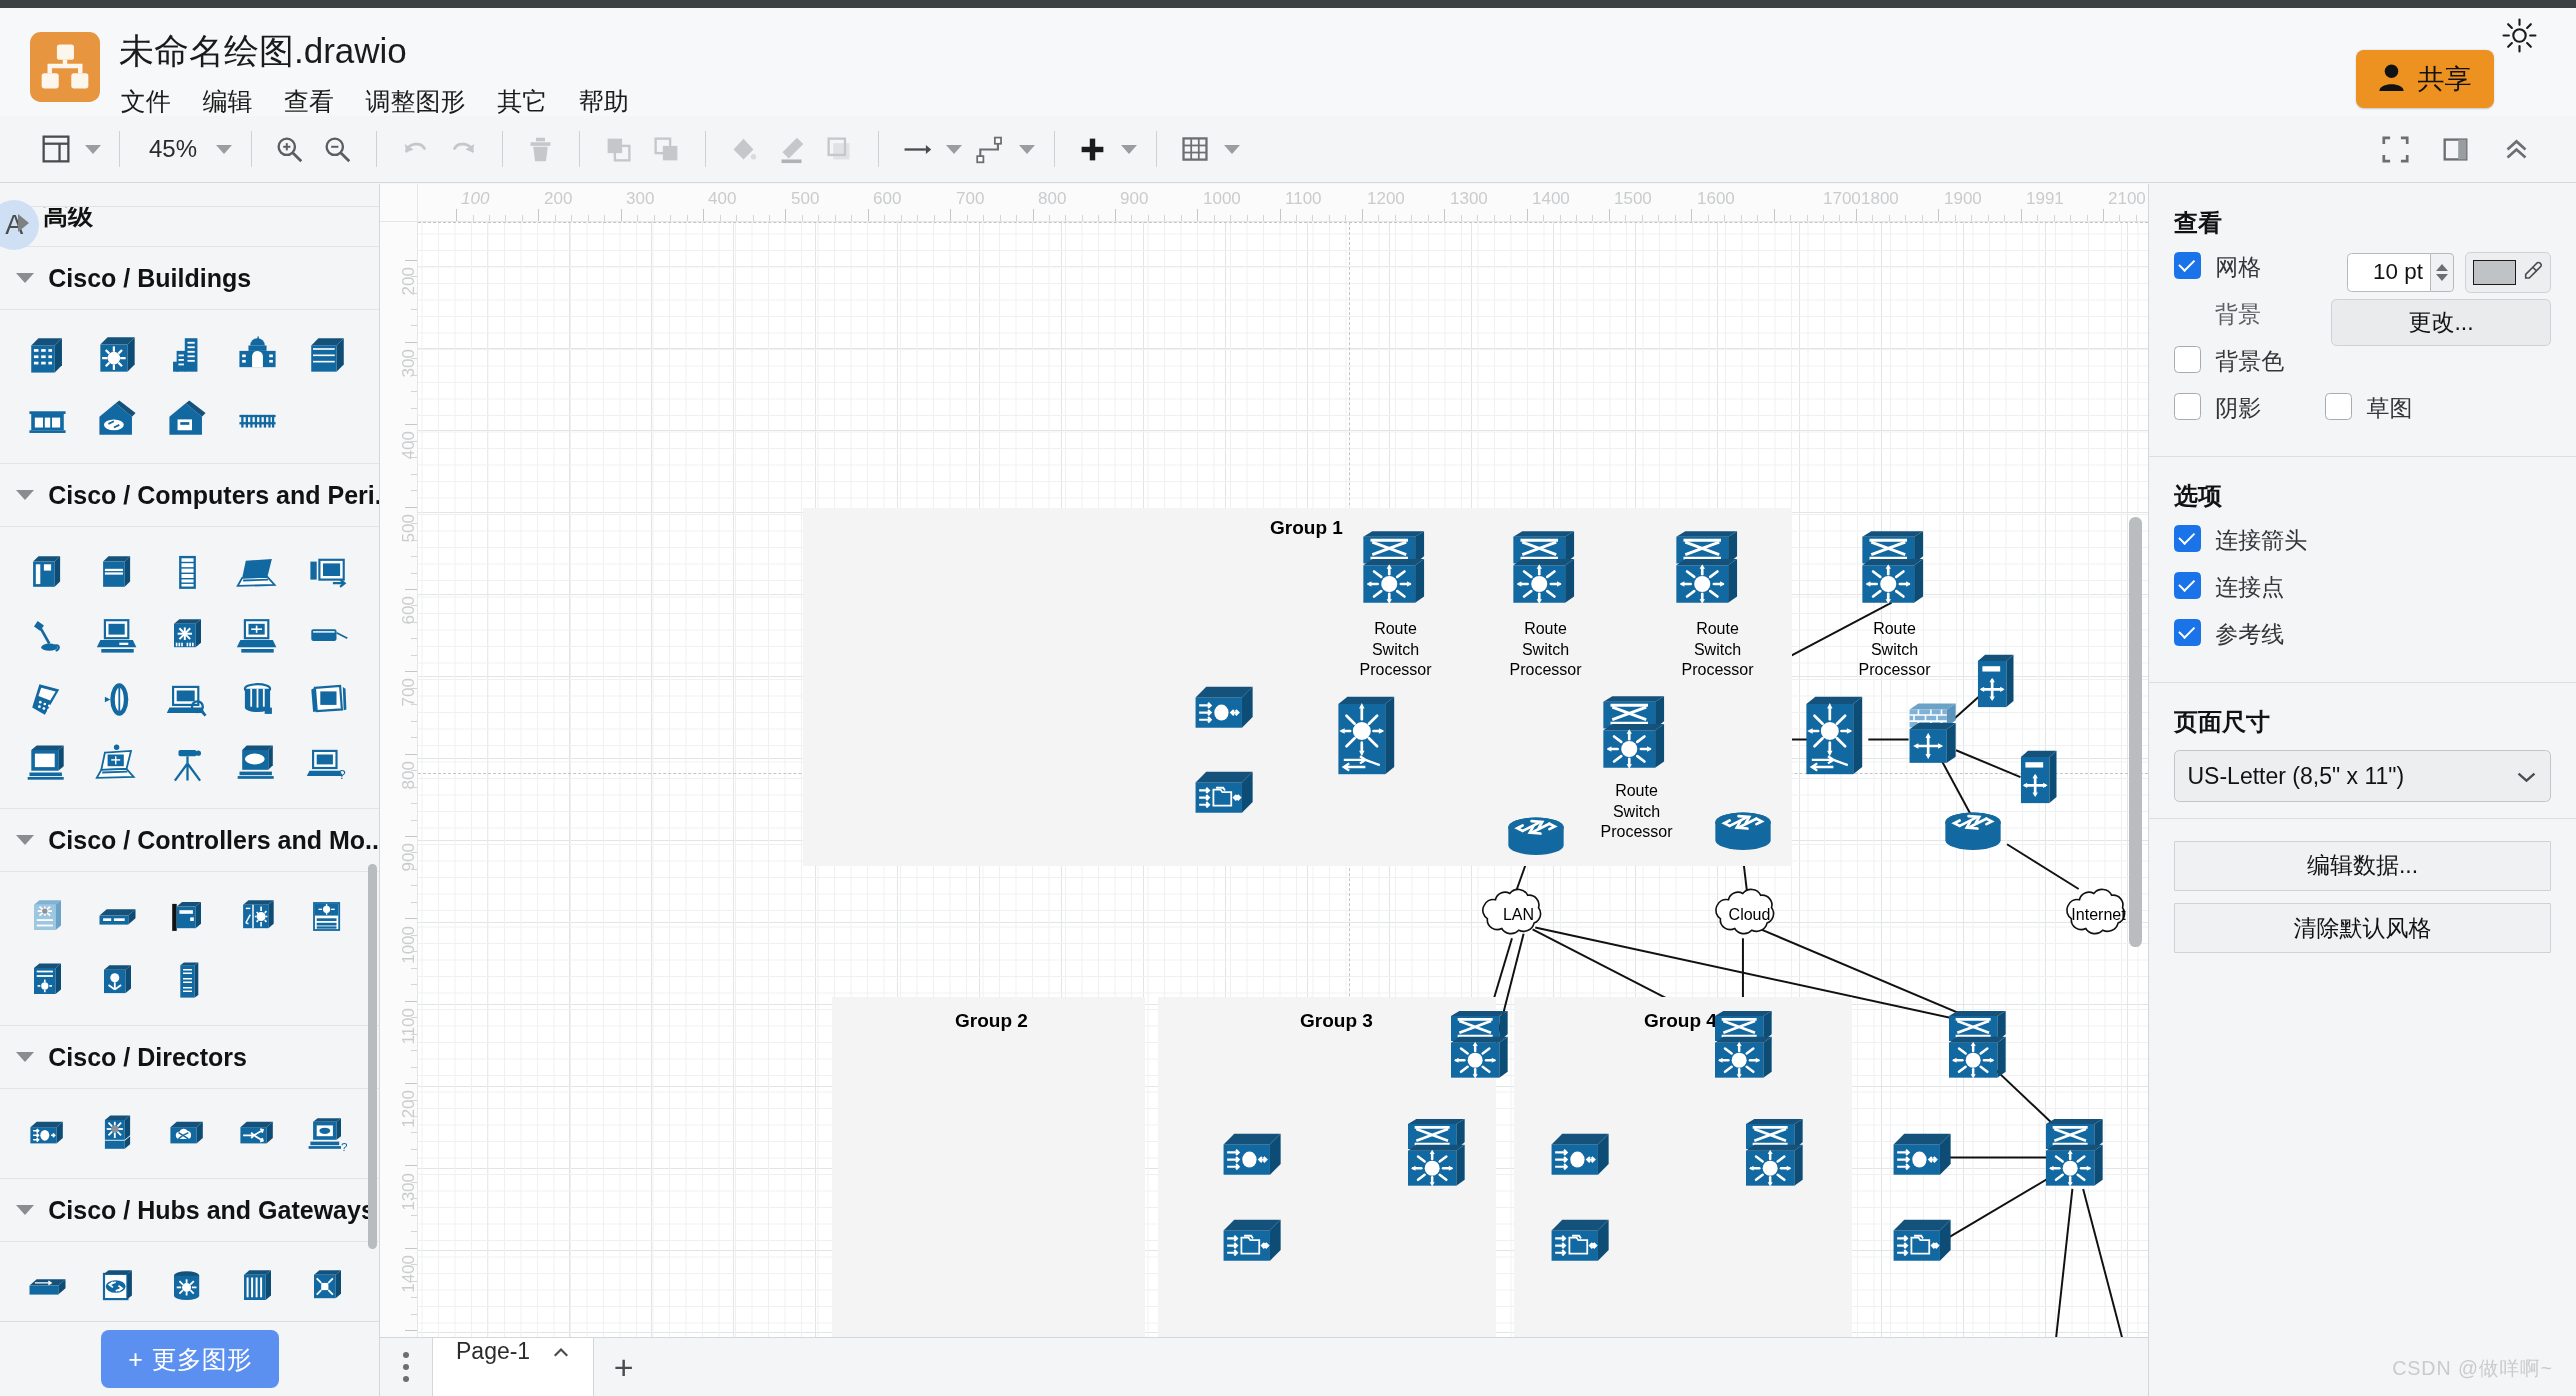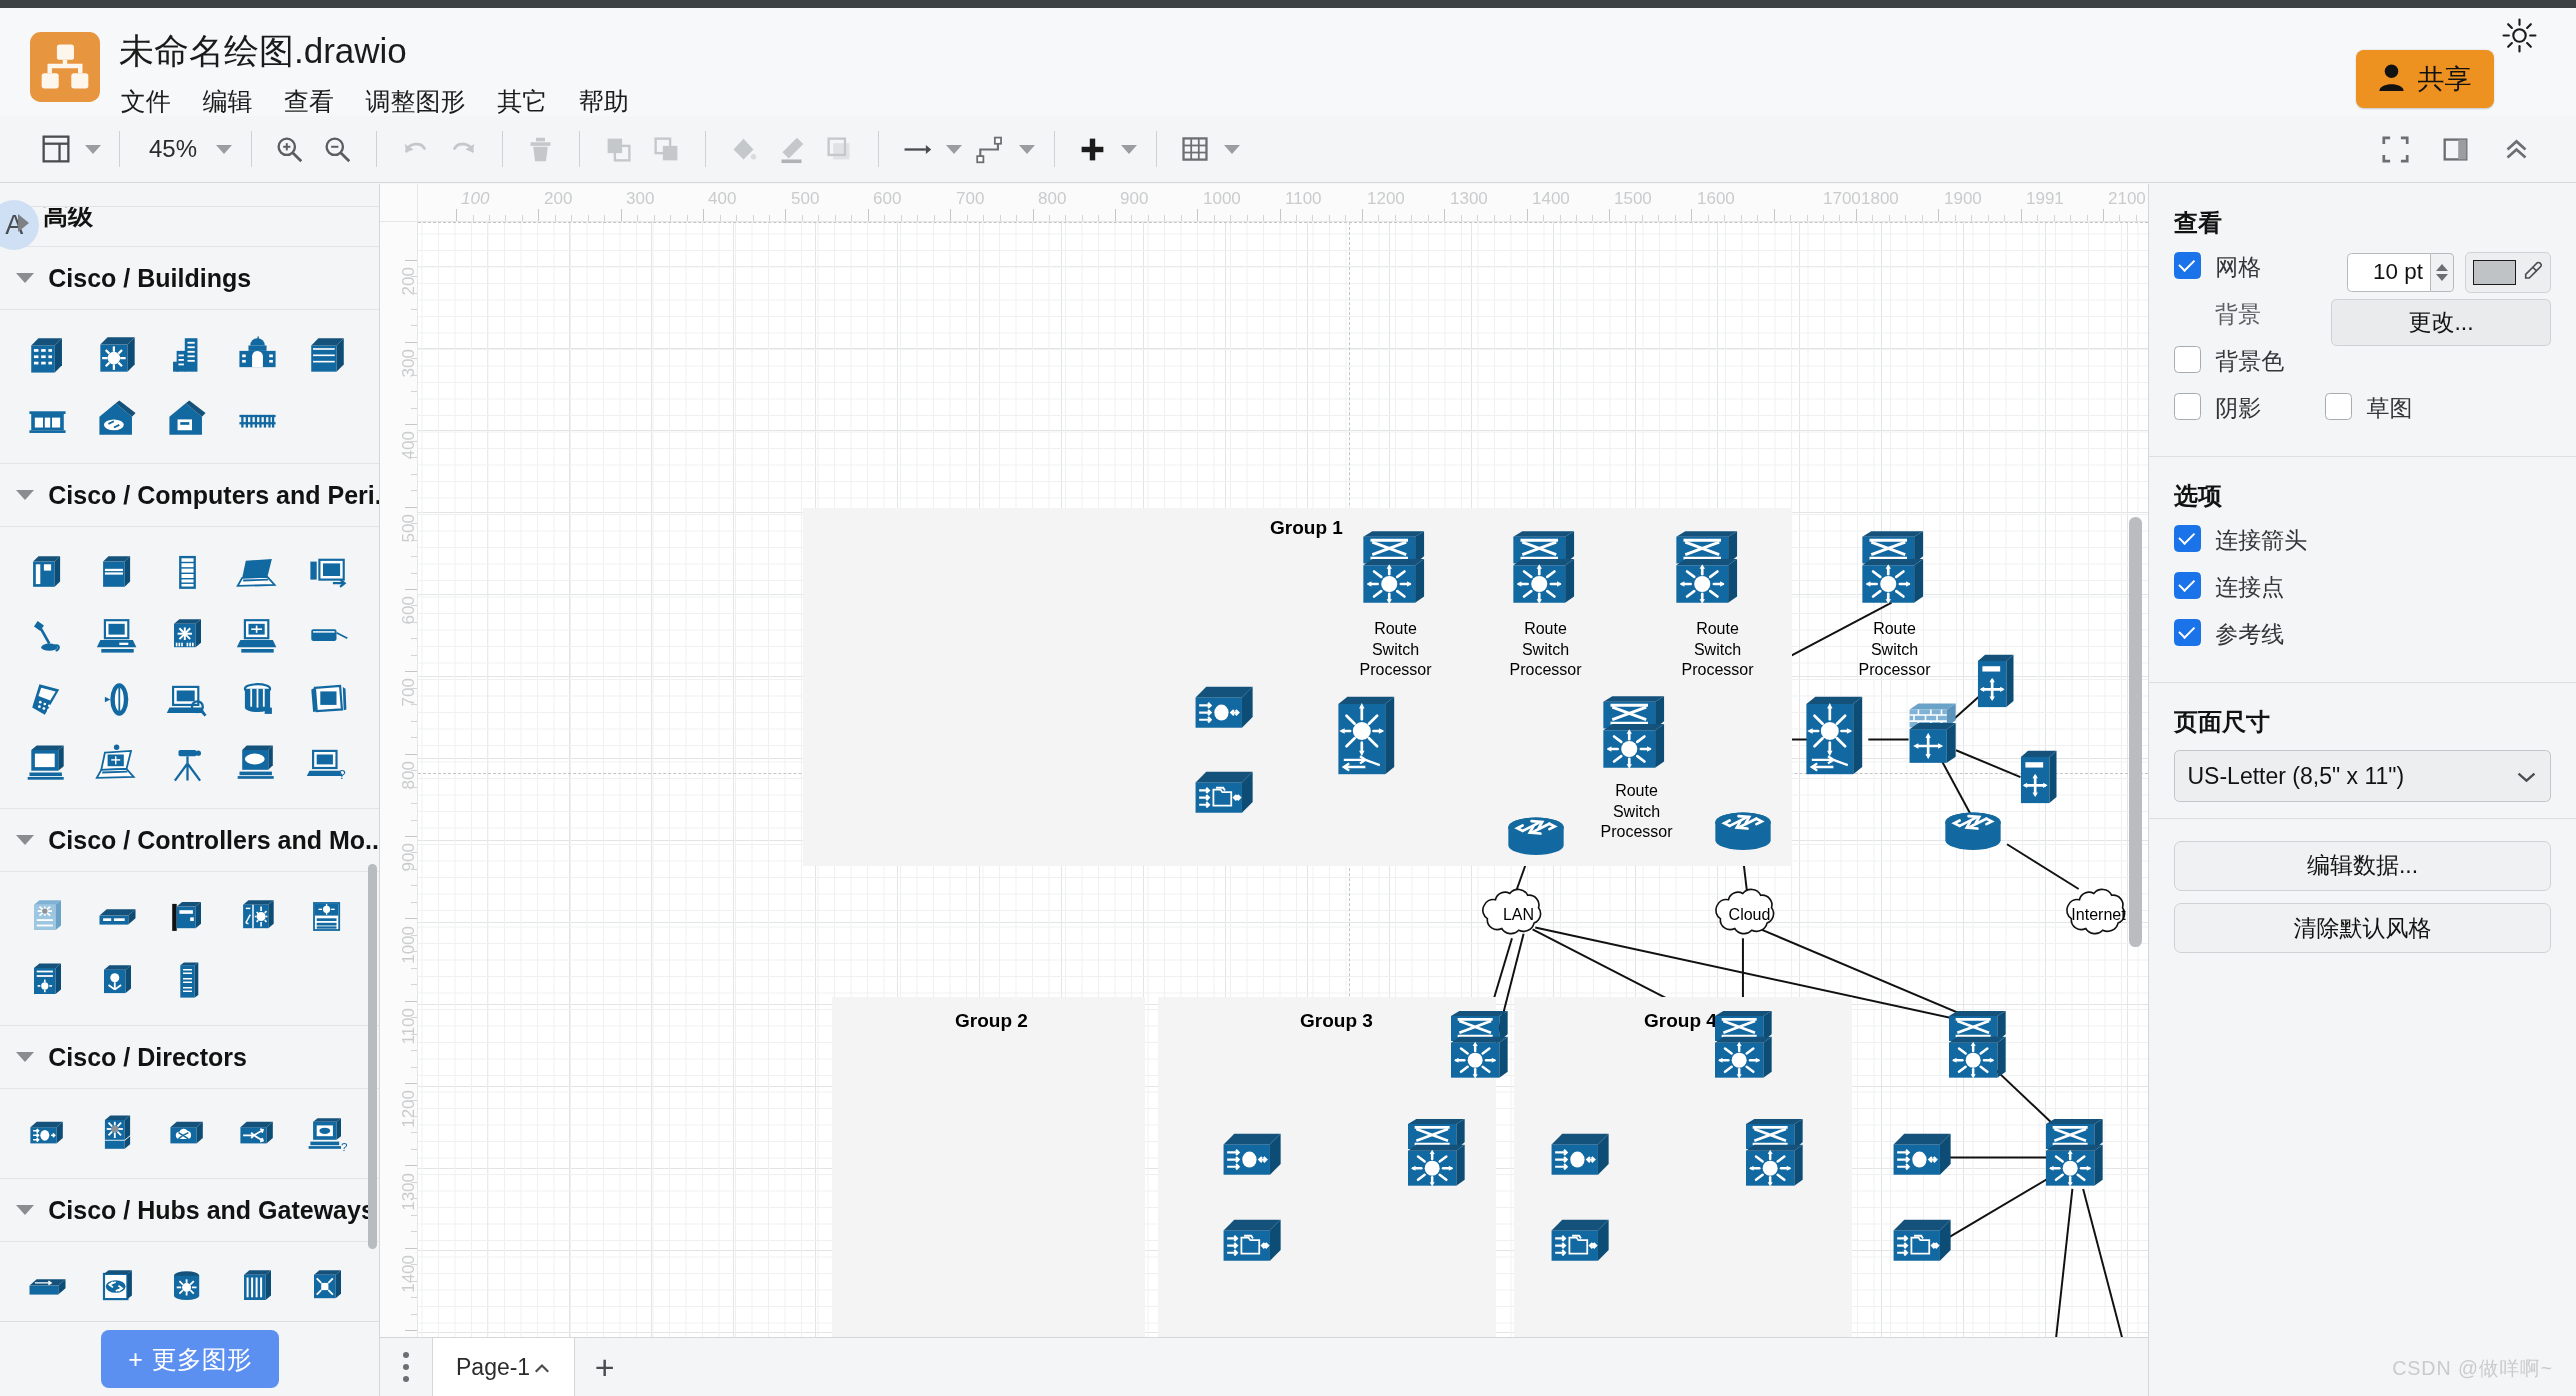--- a/index.html
+++ b/index.html
@@ -196,21 +196,21 @@
     margin-left:10.7px;height:41px;border:0.9px solid #cfd2d5;border-radius:5.4px;background:#eceeef;
     display:flex;align-items:center;gap:7.2px;padding:0 7.2px;cursor:pointer;
   }
   .color-swatch { width:43px;height:25px;background:#c0c3c6;border:1.8px solid #1b1b1b;}
   .btn-wide {
     margin-left:auto;width:220px;height:47px;border:0.9px solid #cfd2d5;border-radius:5.4px;
     background:#e9ebec;font-size:23px;color:#121212;cursor:pointer;font-family:inherit;
     display:flex;align-items:center;justify-content:center;
   }
   .btn-full {
-    width:100%;height:50px;border:0.9px solid #cfd2d5;border-radius:7px;background:#f0f1f2;
+    width:100%;height:50px;border:0.9px solid #cfd2d5;border-radius:1px;background:#f0f1f2;
     font-size:23px;color:#121212;cursor:pointer;font-family:inherit;margin-bottom:12.5px;
     display:flex;align-items:center;justify-content:center;
   }
   .select-full {
     width:100%;height:52px;border:0.9px solid #c3c6c9;border-radius:5.4px;background:#eceeef;
     font-size:23px;color:#121212;padding:0 12.5px;font-family:inherit;
     display:flex;align-items:center;justify-content:space-between;cursor:pointer;
   }
   .radio { width:27px;height:27px;border:1.8px solid #a9acaf;border-radius:50%;background:#fff;flex:none;cursor:pointer;
     display:inline-flex;align-items:center;justify-content:center;}
@@ -219,21 +219,21 @@
 
   
   .bottombar {
     position:absolute; left:380px; bottom:0; width:1768px; height:59px;
     background:#f4f5f6; border-top:0.9px solid #d4d6d8; display:flex; align-items:center;
   }
   .bb-dots { width:52px;height:59px;display:flex;flex-direction:column;align-items:center;justify-content:center;gap:5.4px;cursor:pointer;}
   .bb-dots span{width:6.3px;height:6.3px;border-radius:50%;background:#6c6f72;}
   .page-tab {
     height:59px;background:#fff;border-left:0.9px solid #d4d6d8;border-right:0.9px solid #d4d6d8;
-    display:flex;align-items:center;gap:3px;padding:0 23px;cursor:pointer;
+    display:flex;align-items:flex-start;gap:22px;padding:0 23px;cursor:pointer;
     font-size:23px;color:#2b2b2b;
   }
   .bb-plus { width:59px;height:59px;display:flex;align-items:center;justify-content:center;cursor:pointer;font-size:34px;color:#4a4d50;}
   .watermark {
     position:absolute;right:23px;bottom:14.3px;font-size:19.7px;color:#c9cbcd;letter-spacing:0.9px;
   }
 
   
   .diagram { position:absolute; left:0; top:0; width:1880px; height:1155px; }
   .grp-box { position:absolute; background:#f4f4f4; }

